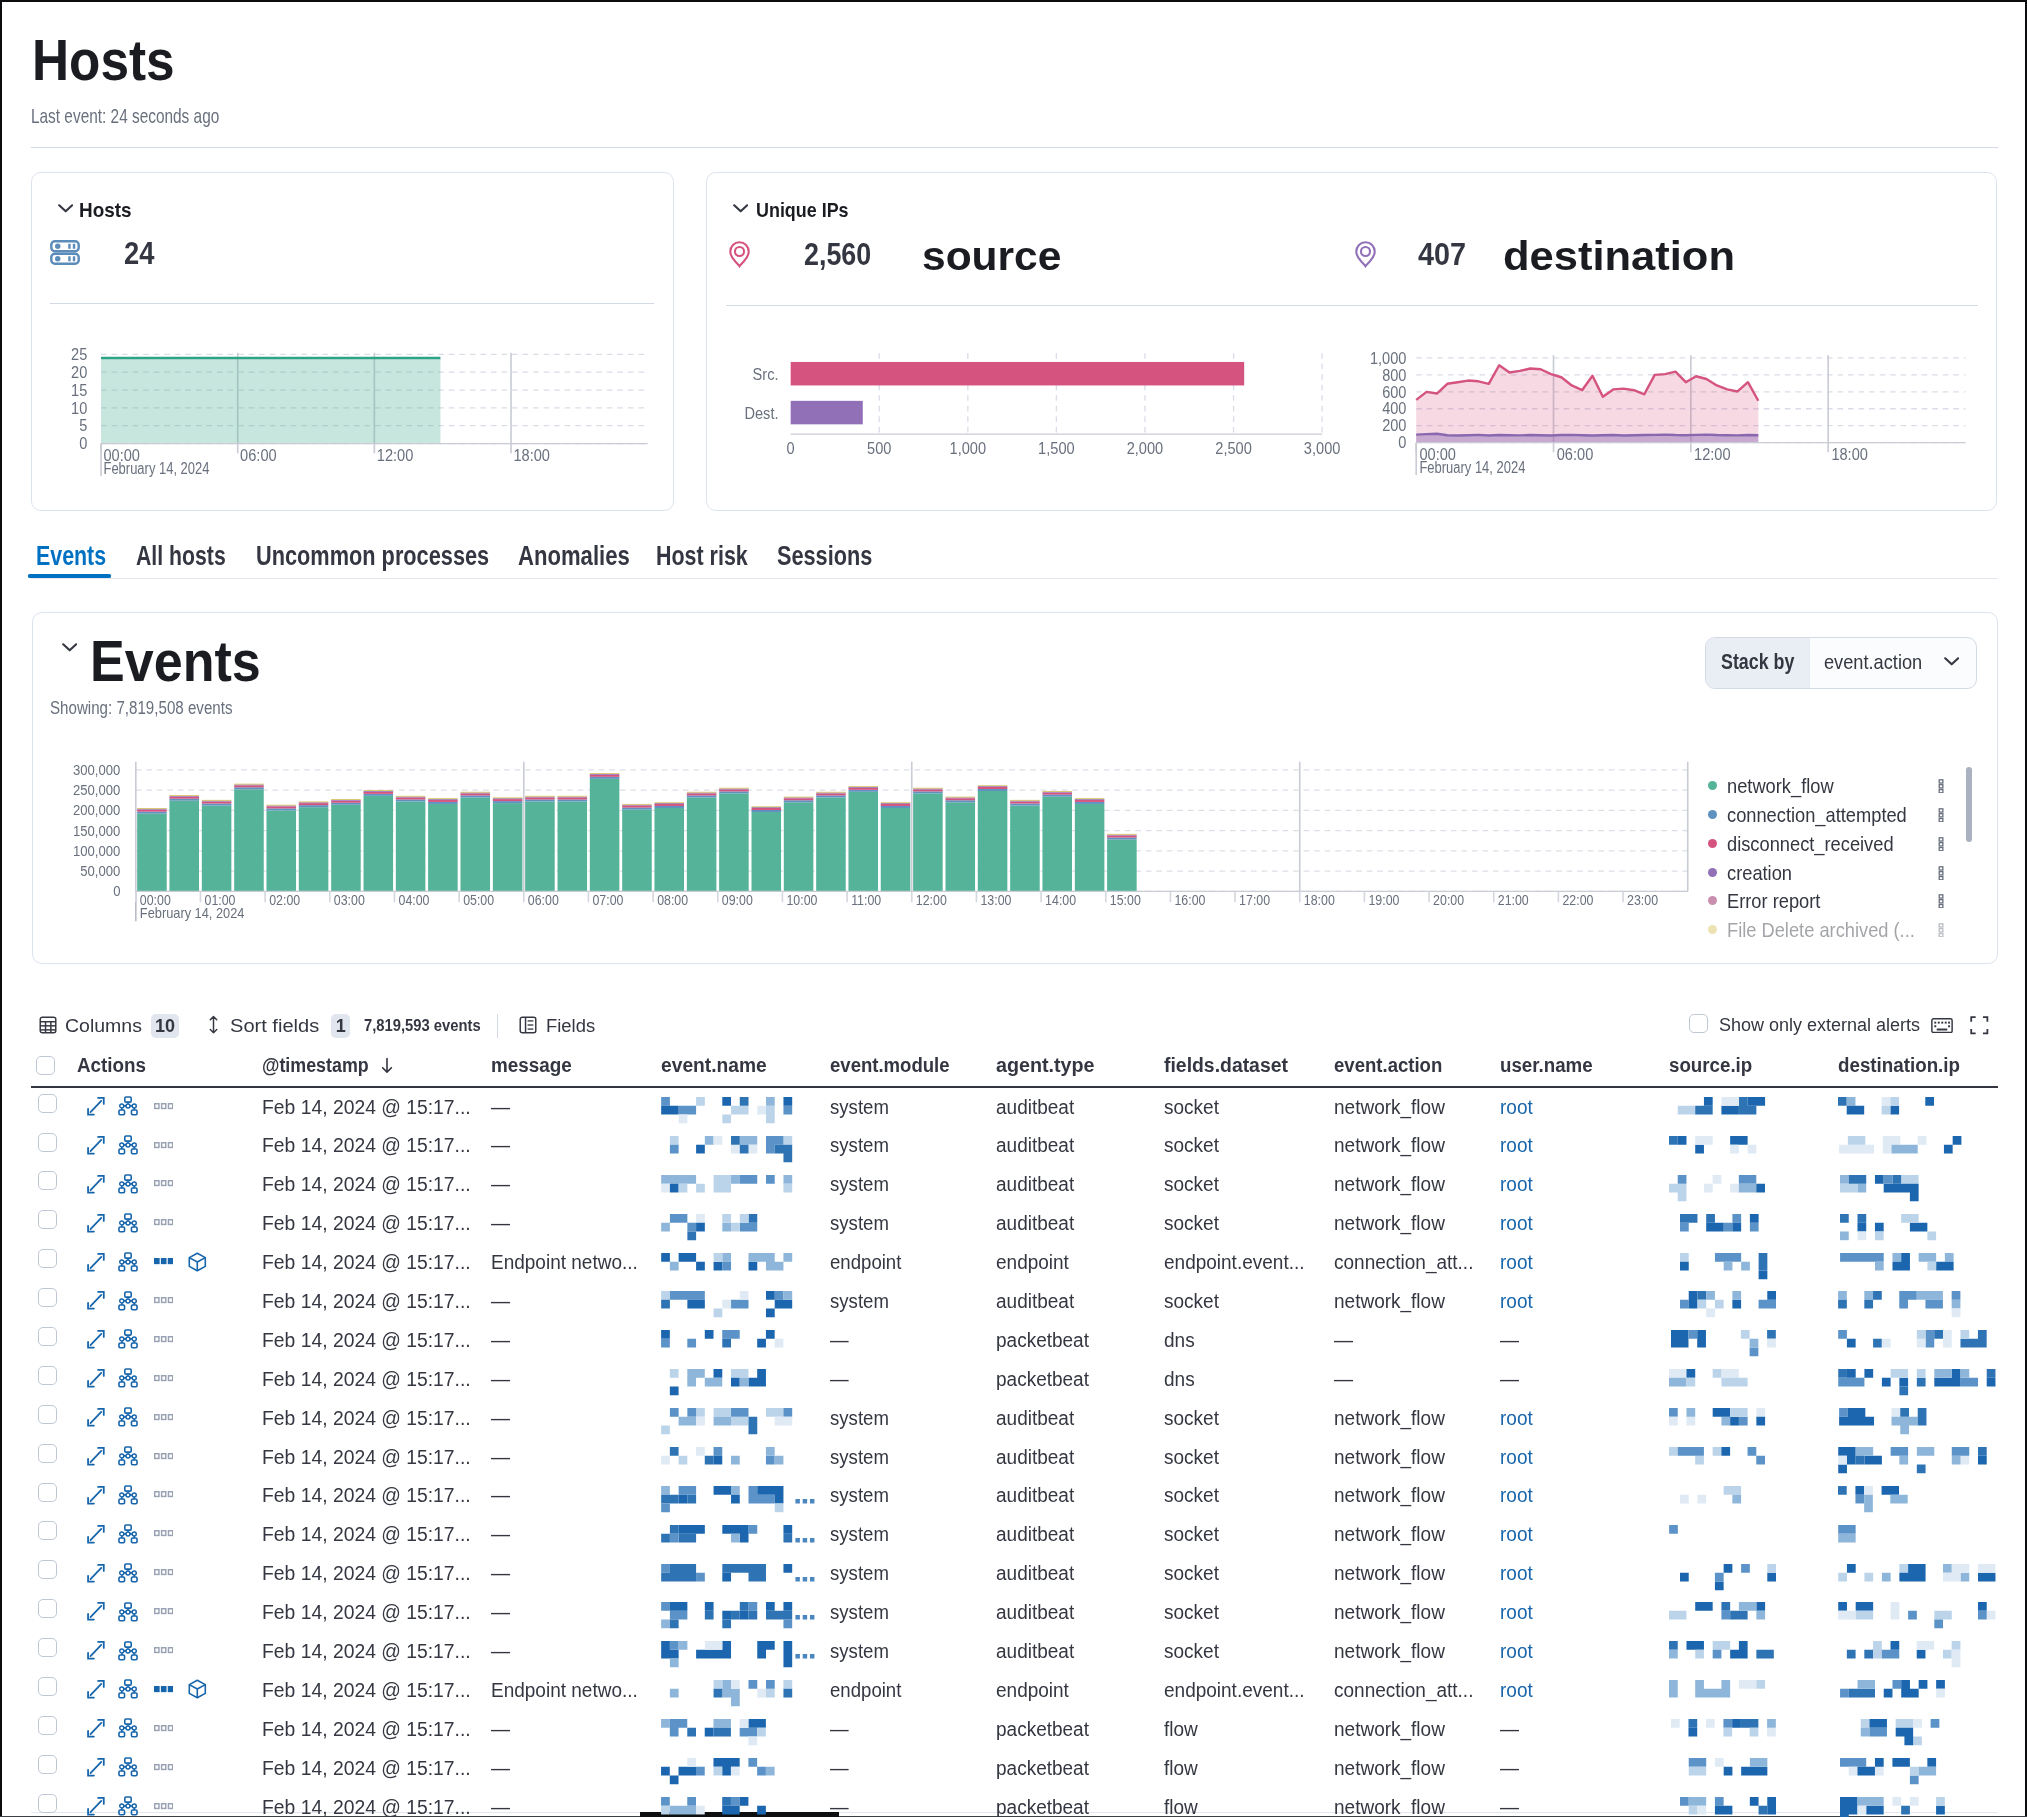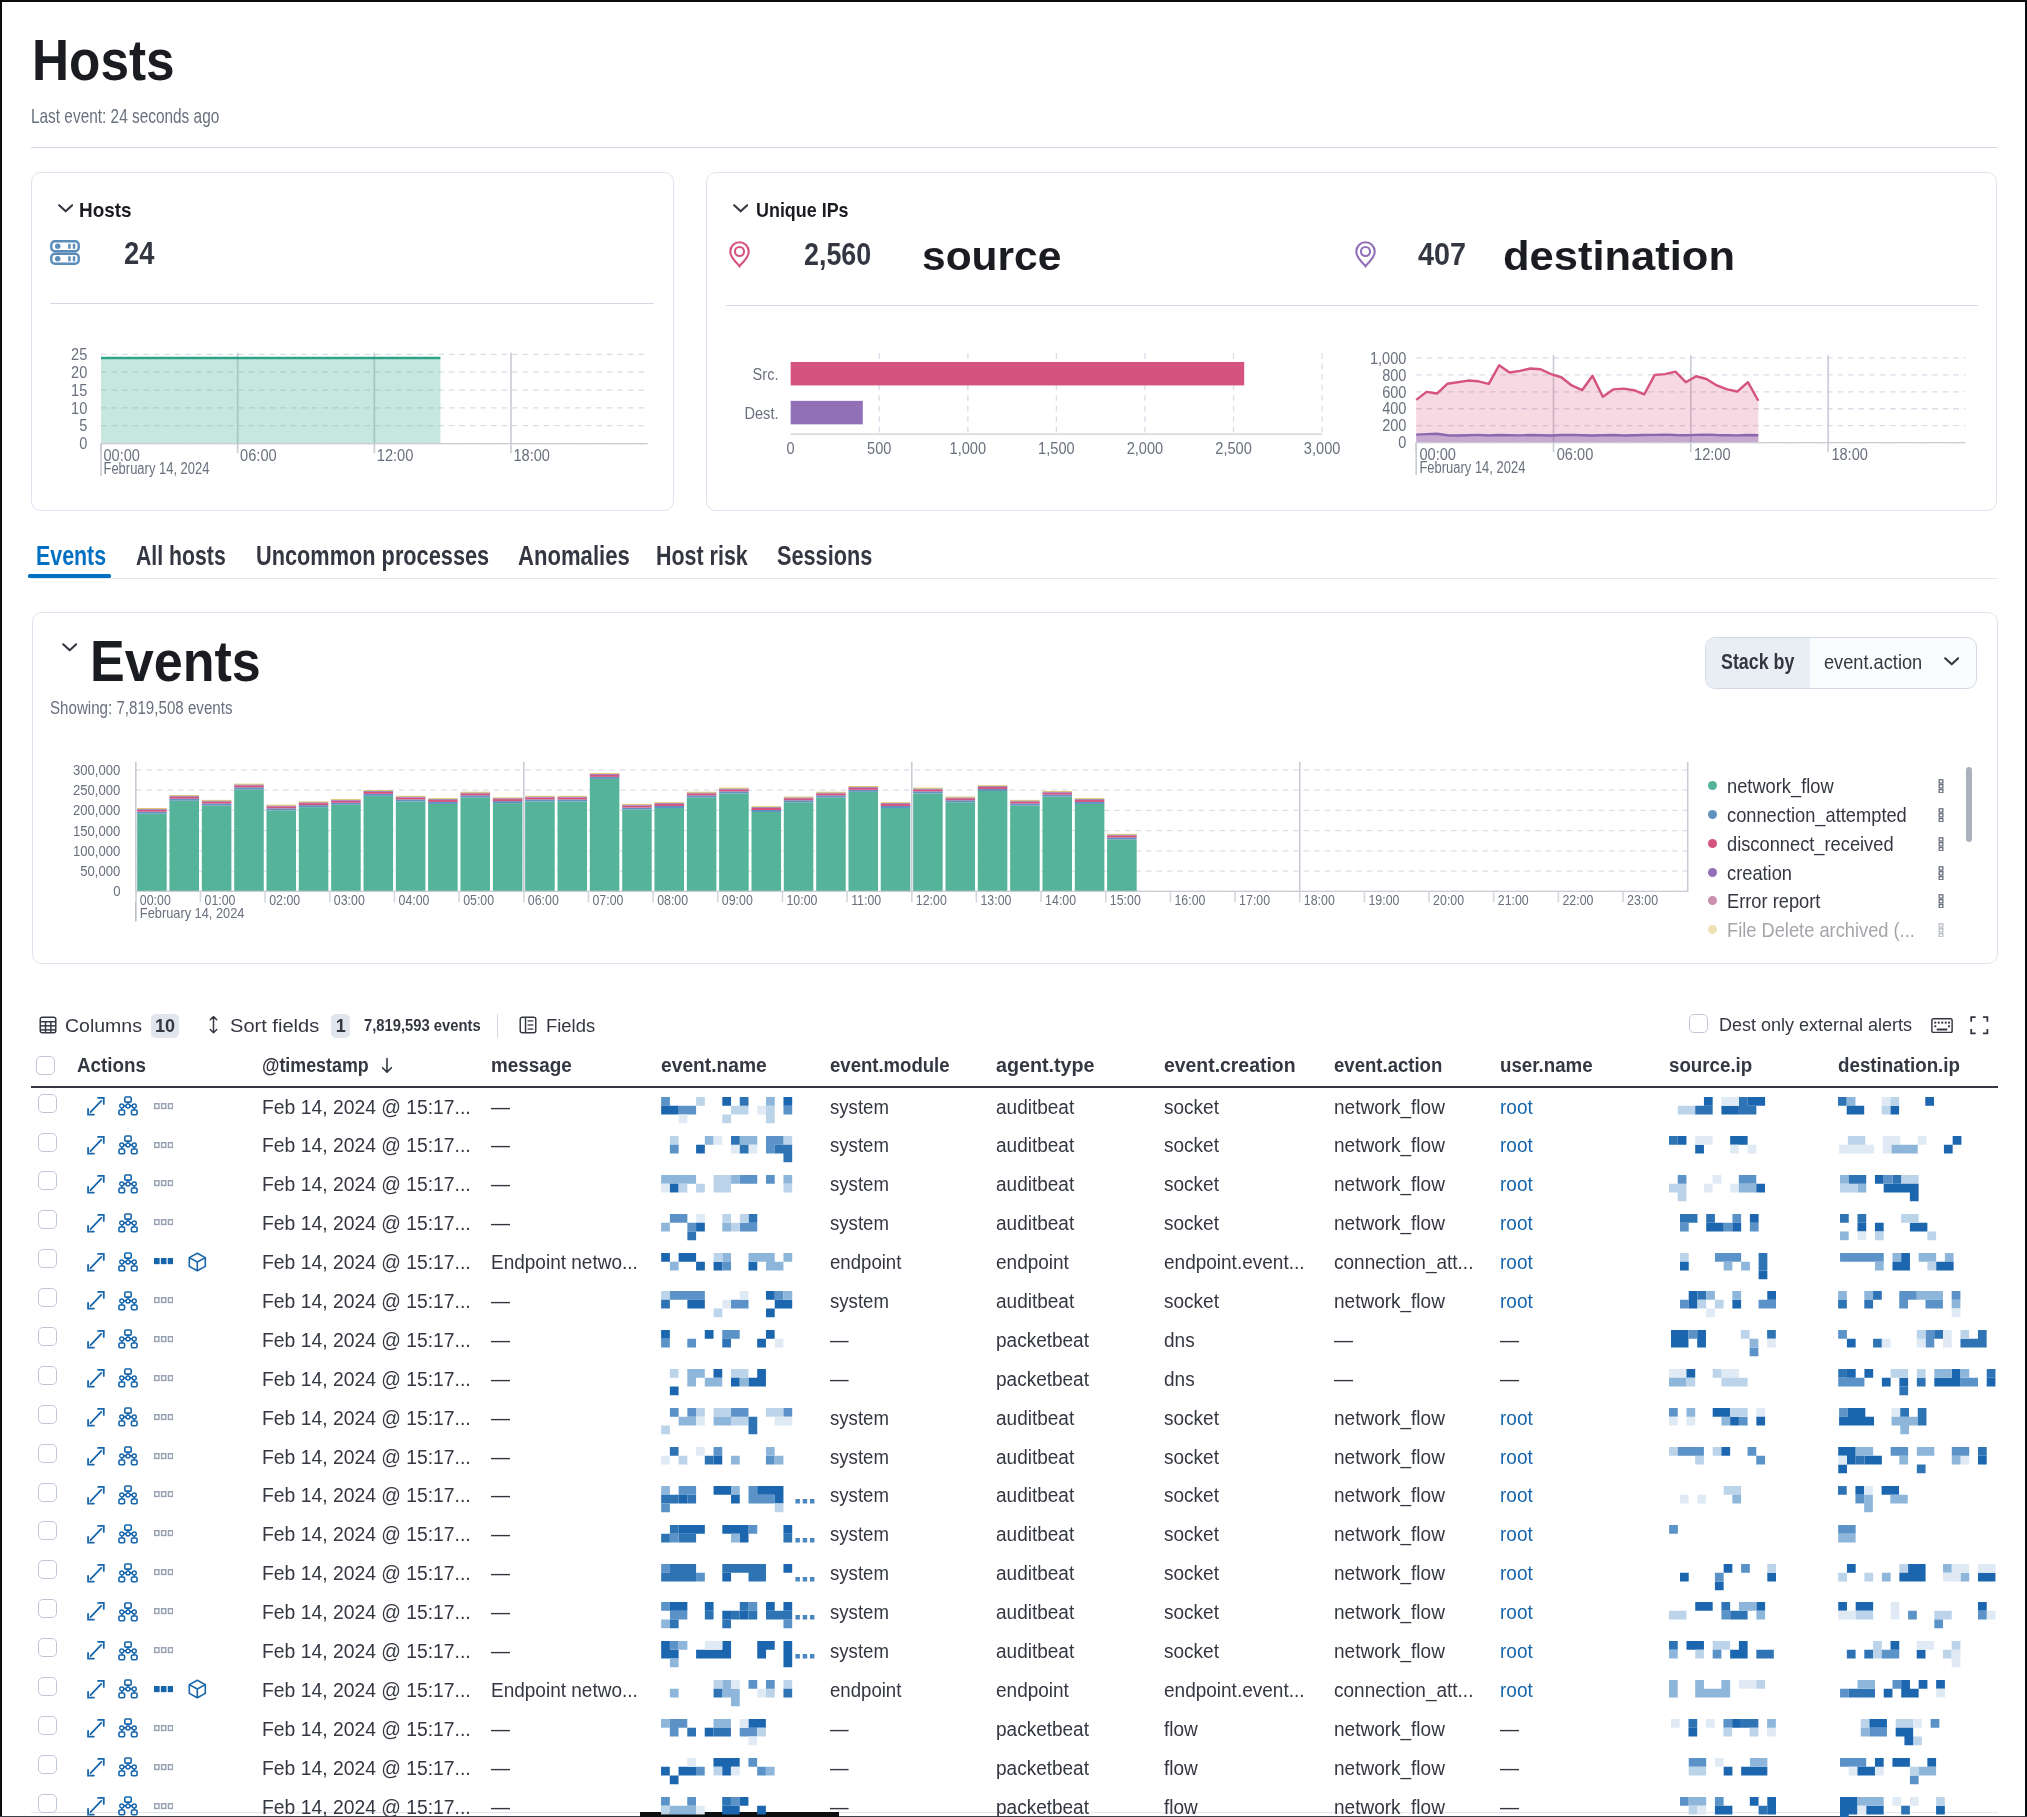--- a/index.html
+++ b/index.html
@@ -460,21 +460,21 @@
 <line x1="8" y1="1.5" x2="8" y2="20.5"></line>
     </g>
     <g stroke="#343741" stroke-width="1.6">
 <line x1="10.5" y1="6" x2="17.5" y2="6"></line>
       <line x1="10.5" y1="11" x2="17.5" y2="11"></line>
       <line x1="10.5" y1="16" x2="17.5" y2="16"></line>
     </g>
   </svg>
 <div style="position:absolute;left:546px;top:1017px;font-size:18px;line-height:18px;color:#343741;font-weight:400;white-space:nowrap;transform:scaleX(1.0224);transform-origin:0 50%;">Fields</div>
 <div class="abs" style="left:1689px;top:1014px;width:19.4px;height:19.4px;border:1.6px solid #c0c7d4;border-radius:4.9px;background:#fff;"></div>
-<div style="position:absolute;left:1719px;top:1016px;font-size:18px;line-height:18px;color:#343741;font-weight:400;white-space:nowrap;">Dest only external alerts</div>
+<div style="position:absolute;left:1719px;top:1016px;font-size:18px;line-height:18px;color:#343741;font-weight:400;white-space:nowrap;">Show only external alerts</div>
 <svg class="abs" style="left:1931px;top:1018px" width="22" height="15.4" viewBox="0 0 27 19">
 <rect x="1" y="1" width="25" height="17" rx="2" fill="none" stroke="#343741" stroke-width="1.8"></rect>
 <g fill="#343741">
       <rect x="4" y="4.5" width="2.4" height="2.4"></rect>
       <rect x="8.3" y="4.5" width="2.4" height="2.4"></rect>
       <rect x="12.6" y="4.5" width="2.4" height="2.4"></rect>
       <rect x="16.9" y="4.5" width="2.4" height="2.4"></rect>
       <rect x="21" y="4.5" width="2.4" height="2.4"></rect>
 <rect x="4" y="9" width="2.4" height="2.4"></rect>
       <rect x="21" y="9" width="2.4" height="2.4"></rect>
@@ -486,21 +486,21 @@
       <path d="M1.5 7 V1.5 H7 M16 1.5 H21.5 V7 M21.5 16 V21.5 H16 M7 21.5 H1.5 V16"></path>
     </g>
   </svg>
 <div class="abs" style="left:36px;top:1056px;width:19.4px;height:19.4px;border:1.6px solid #c0c7d4;border-radius:4.9px;background:#fff;"></div>
 <div style="position:absolute;left:77px;top:1056px;font-size:19.4px;line-height:19.4px;color:#343741;font-weight:700;white-space:nowrap;transform:scaleX(0.9716);transform-origin:0 50%;">Actions</div>
 <div style="position:absolute;left:262px;top:1056px;font-size:19.4px;line-height:19.4px;color:#343741;font-weight:700;white-space:nowrap;transform:scaleX(0.9202);transform-origin:0 50%;">@timestamp</div>
 <div style="position:absolute;left:491px;top:1056px;font-size:19.4px;line-height:19.4px;color:#343741;font-weight:700;white-space:nowrap;transform:scaleX(0.9735);transform-origin:0 50%;">message</div>
 <div style="position:absolute;left:661px;top:1056px;font-size:19.4px;line-height:19.4px;color:#343741;font-weight:700;white-space:nowrap;transform:scaleX(0.9915);transform-origin:0 50%;">event.name</div>
 <div style="position:absolute;left:830px;top:1056px;font-size:19.4px;line-height:19.4px;color:#343741;font-weight:700;white-space:nowrap;transform:scaleX(0.9568);transform-origin:0 50%;">event.module</div>
 <div style="position:absolute;left:996px;top:1056px;font-size:19.4px;line-height:19.4px;color:#343741;font-weight:700;white-space:nowrap;transform:scaleX(1.0165);transform-origin:0 50%;">agent.type</div>
-<div style="position:absolute;left:1164px;top:1056px;font-size:19.4px;line-height:19.4px;color:#343741;font-weight:700;white-space:nowrap;">event.creation</div>
+<div style="position:absolute;left:1164px;top:1056px;font-size:19.4px;line-height:19.4px;color:#343741;font-weight:700;white-space:nowrap;">fields.dataset</div>
 <div style="position:absolute;left:1334px;top:1056px;font-size:19.4px;line-height:19.4px;color:#343741;font-weight:700;white-space:nowrap;transform:scaleX(0.9569);transform-origin:0 50%;">event.action</div>
 <div style="position:absolute;left:1500px;top:1056px;font-size:19.4px;line-height:19.4px;color:#343741;font-weight:700;white-space:nowrap;transform:scaleX(0.9653);transform-origin:0 50%;">user.name</div>
 <div style="position:absolute;left:1669px;top:1056px;font-size:19.4px;line-height:19.4px;color:#343741;font-weight:700;white-space:nowrap;transform:scaleX(0.9654);transform-origin:0 50%;">source.ip</div>
 <div style="position:absolute;left:1838px;top:1056px;font-size:19.4px;line-height:19.4px;color:#343741;font-weight:700;white-space:nowrap;transform:scaleX(0.9679);transform-origin:0 50%;">destination.ip</div>
 <svg class="abs" style="left:379px;top:1056px" width="16" height="19.4" viewBox="0 0 20 24">
 <g fill="none" stroke="#343741" stroke-width="2" stroke-linecap="round" stroke-linejoin="round">
       <path d="M10 3 L10 20 M10 20 L4.5 14.5 M10 20 L15.5 14.5"></path>
     </g>
   </svg>
 <div class="abs" style="left:31px;top:1086px;width:1967px;height:2.4px;background:#343741;"></div>

